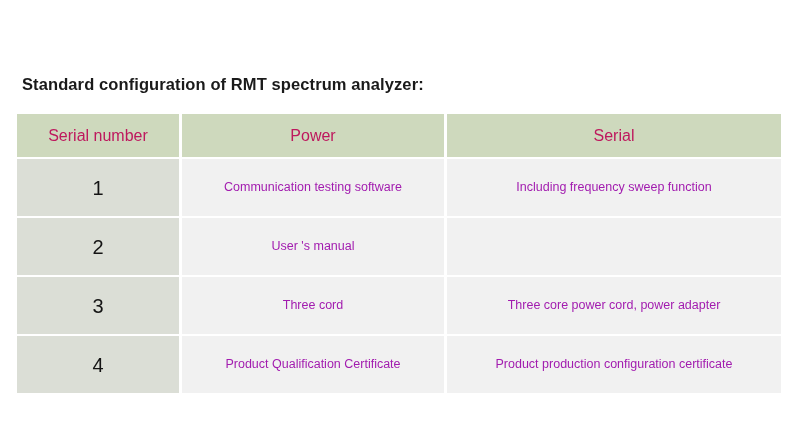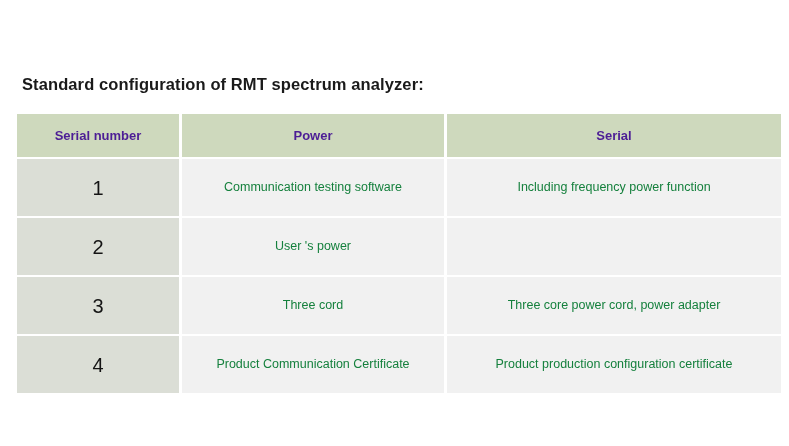--- a/index.html
+++ b/index.html
@@ -46,29 +46,29 @@
   .spec-table td {
     padding: 0;
     margin: 0;
     border: none;
     text-align: center;
     vertical-align: middle;
   }
   .spec-table thead th {
     background: #ced9bd;
     height: 43px;
-    font-size: 13px;
-    font-weight: bold;
-    color: #4c1d95;
+    font-size: 16px;
+    font-weight: normal;
+    color: #be185d;
   }
   .spec-table tbody td {
     height: 57px;
     background: #f1f1f1;
     font-size: 12.5px;
-    color: #15803d;
+    color: #a21caf;
     font-weight: normal;
   }
   .spec-table tbody td.serial-cell {
     background: #dbded6;
     font-size: 20px;
     color: #141414;
     font-weight: normal;
   }
   .cell-text {
     display: block;
@@ -103,29 +103,29 @@
     </thead>
     <tbody>
       <tr>
         <td class="serial-cell">
           <span class="cell-text">1</span>
         </td>
         <td>
           <span class="cell-text">Communication testing software</span>
         </td>
         <td>
-          <span class="cell-text">Including frequency power function</span>
+          <span class="cell-text">Including frequency sweep function</span>
         </td>
       </tr>
       <tr>
         <td class="serial-cell">
           <span class="cell-text">2</span>
         </td>
         <td>
-          <span class="cell-text">User 's power</span>
+          <span class="cell-text">User 's manual</span>
         </td>
         <td>
           <span class="cell-text"></span>
         </td>
       </tr>
       <tr>
         <td class="serial-cell">
           <span class="cell-text">3</span>
         </td>
         <td>
@@ -133,21 +133,21 @@
         </td>
         <td>
           <span class="cell-text">Three core power cord, power adapter</span>
         </td>
       </tr>
       <tr>
         <td class="serial-cell">
           <span class="cell-text">4</span>
         </td>
         <td>
-          <span class="cell-text">Product Communication Certificate</span>
+          <span class="cell-text">Product Qualification Certificate</span>
         </td>
         <td>
           <span class="cell-text">Product production configuration certificate</span>
         </td>
       </tr>
     </tbody>
   </table>
 
 </div>
 

